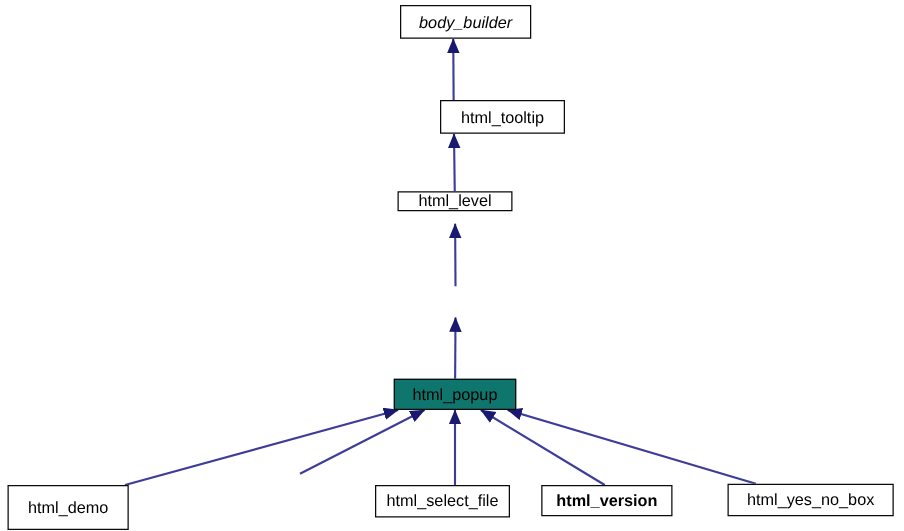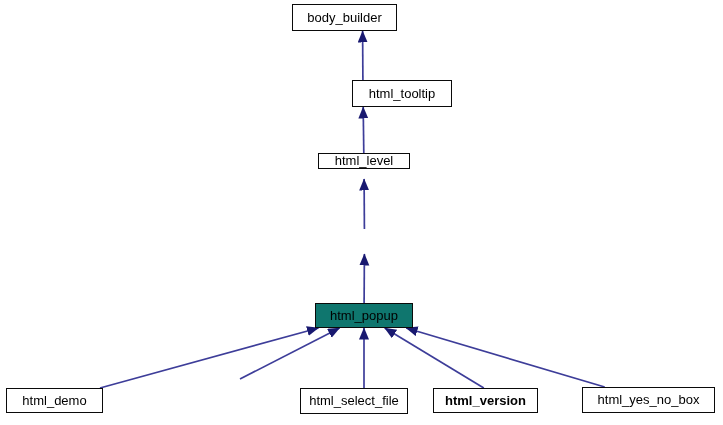--- a/index.html
+++ b/index.html
@@ -51,33 +51,33 @@
       <line x1="363.8" y1="153" x2="363.2" y2="107" stroke="#3d3d99" stroke-width="1.7" marker-end="url(#arrowhead)"></line>
       <line x1="364.4" y1="229" x2="364.1" y2="179" stroke="#3d3d99" stroke-width="1.7" marker-end="url(#arrowhead)"></line>
       <line x1="364.1" y1="303" x2="364.4" y2="254" stroke="#3d3d99" stroke-width="1.7" marker-end="url(#arrowhead)"></line>
       <line x1="100.0" y1="388" x2="318.5" y2="328" stroke="#3d3d99" stroke-width="1.7" marker-end="url(#arrowhead)"></line>
       <line x1="240.0" y1="379" x2="339.6" y2="328" stroke="#3d3d99" stroke-width="1.7" marker-end="url(#arrowhead)"></line>
       <line x1="364.0" y1="388" x2="364.0" y2="328" stroke="#3d3d99" stroke-width="1.7" marker-end="url(#arrowhead)"></line>
       <line x1="483.8" y1="388" x2="384.7" y2="328" stroke="#3d3d99" stroke-width="1.7" marker-end="url(#arrowhead)"></line>
       <line x1="604.7" y1="387" x2="406.1" y2="328" stroke="#3d3d99" stroke-width="1.7" marker-end="url(#arrowhead)"></line>
     </svg>
 
-<div class="node" style="left: 292px; top: 4px; width: 105px; height: 27px;">
+<div class="node" style="left: 320px; top: 4px; width: 105px; height: 27px; font-style: italic;">
       <span>body_builder</span>
     </div>
     <div class="node" style="left: 313px; top: 80px; width: 100px; height: 27px; margin-left: 39px;">
       <span>html_tooltip</span>
     </div>
     <div class="node" style="left: 318px; top: 153px; width: 92px; height: 16px;">
       <span>html_level</span>
     </div>
     <div class="node highlight" style="left: 315px; top: 303px; width: 98px; height: 25px;">
       <span>html_popup</span>
     </div>
-    <div class="node" style="left: 6px; top: 388px; width: 97px; height: 25px; text-align: center;">
+    <div class="node" style="left: 6px; top: 388px; width: 97px; height: 36px; text-align: center;">
       <span>html_demo</span>
     </div>
     <div class="node" style="left: 300px; top: 388px; width: 108px; height: 26px;">
       <span>html_select_file</span>
     </div>
     <div class="node" style="left: 433px; top: 388px; width: 105px; height: 25px; font-weight: bold;">
       <span>html_version</span>
     </div>
     <div class="node" style="left: 582px; top: 387px; width: 133px; height: 26px;">
       <span>html_yes_no_box</span>

